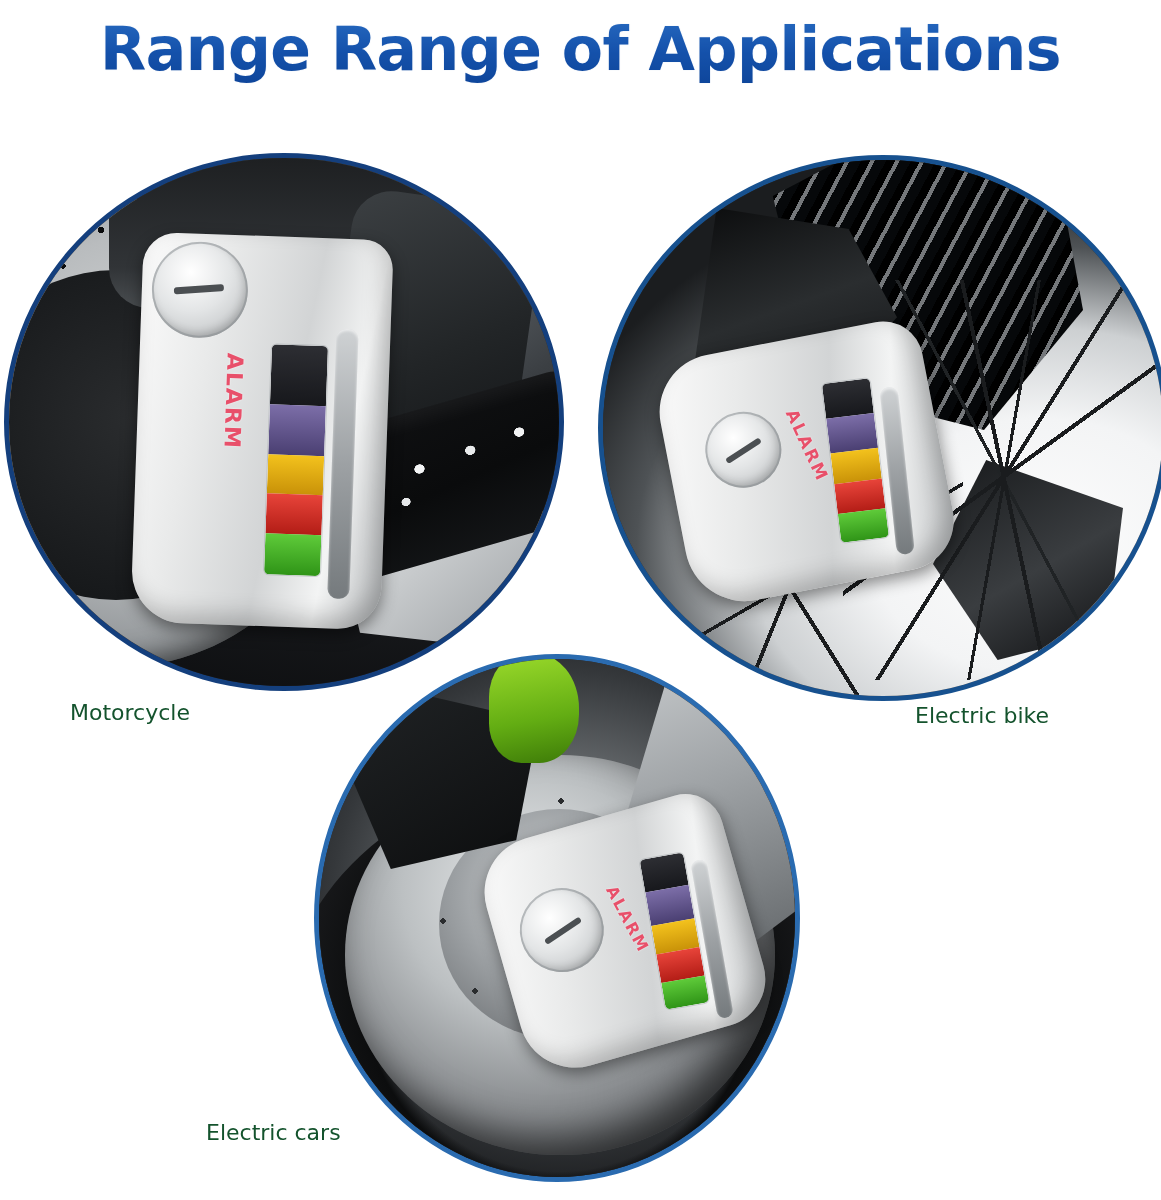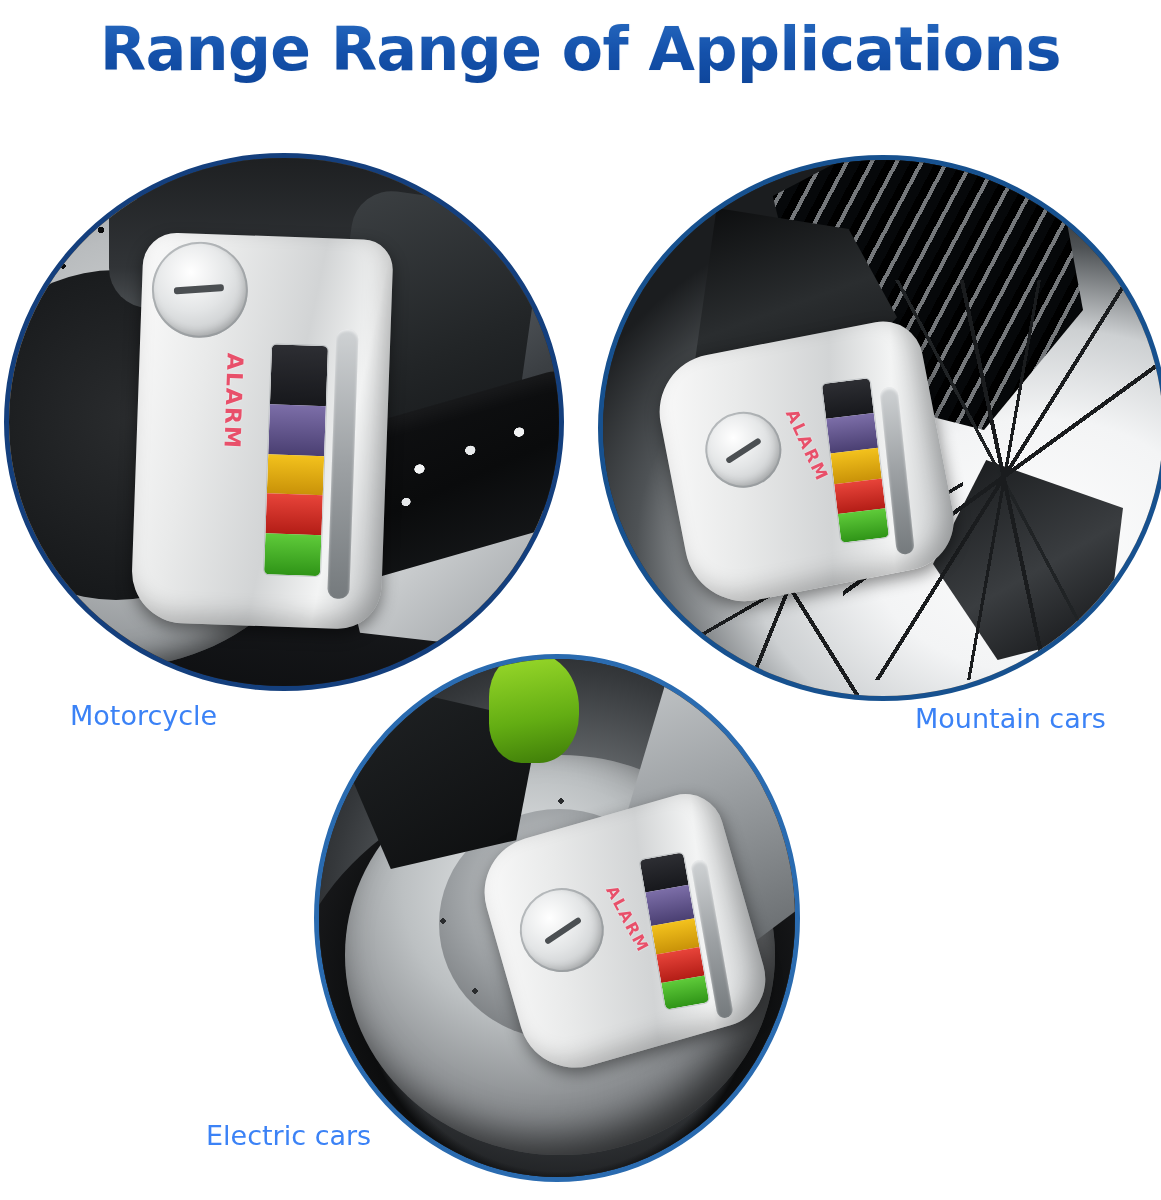--- a/index.html
+++ b/index.html
@@ -300,22 +300,22 @@
   .c3 .lock .sticker .sw.purple { height: 22%; }
   .c3 .lock .sticker .sw.gold   { height: 19%; }
   .c3 .lock .sticker .sw.red    { height: 19%; }
   .c3 .lock .sticker .sw.green  { height: 18%; }
   .c3 .lock .alarm-text { left: 134px; top: 68px; font-size: 16px; transform: rotate(78deg); }
   .c3 .lock .pin { left: 200px; top: 68px; width: 16px; height: 160px; transform: rotate(6deg); }
 
   
   .caption {
     position: absolute;
-    color: #3b82f6;
-    font-size: 27px;
+    color: #14532d;
+    font-size: 22px;
     font-family: "DejaVu Sans", sans-serif;
     white-space: nowrap;
   }
   #caption-motorcycle  { left: 70px;  top: 700px; }
   #caption-mountain    { left: 915px; top: 703px; }
   #caption-electric    { left: 206px; top: 1120px; }
 </style>
 </head>
 <body>
 
@@ -399,15 +399,15 @@
         <div class="sw gold"></div>
         <div class="sw red"></div>
         <div class="sw green"></div>
       </div>
     </div>
   </div>
 </div>
 
 <div class="caption" id="caption-motorcycle">Motorcycle</div>
 
-<div class="caption" id="caption-mountain">Mountain cars</div>
+<div class="caption" id="caption-mountain">Electric bike</div>
 
 <div class="caption" id="caption-electric">Electric cars</div>
 
 </body></html>

